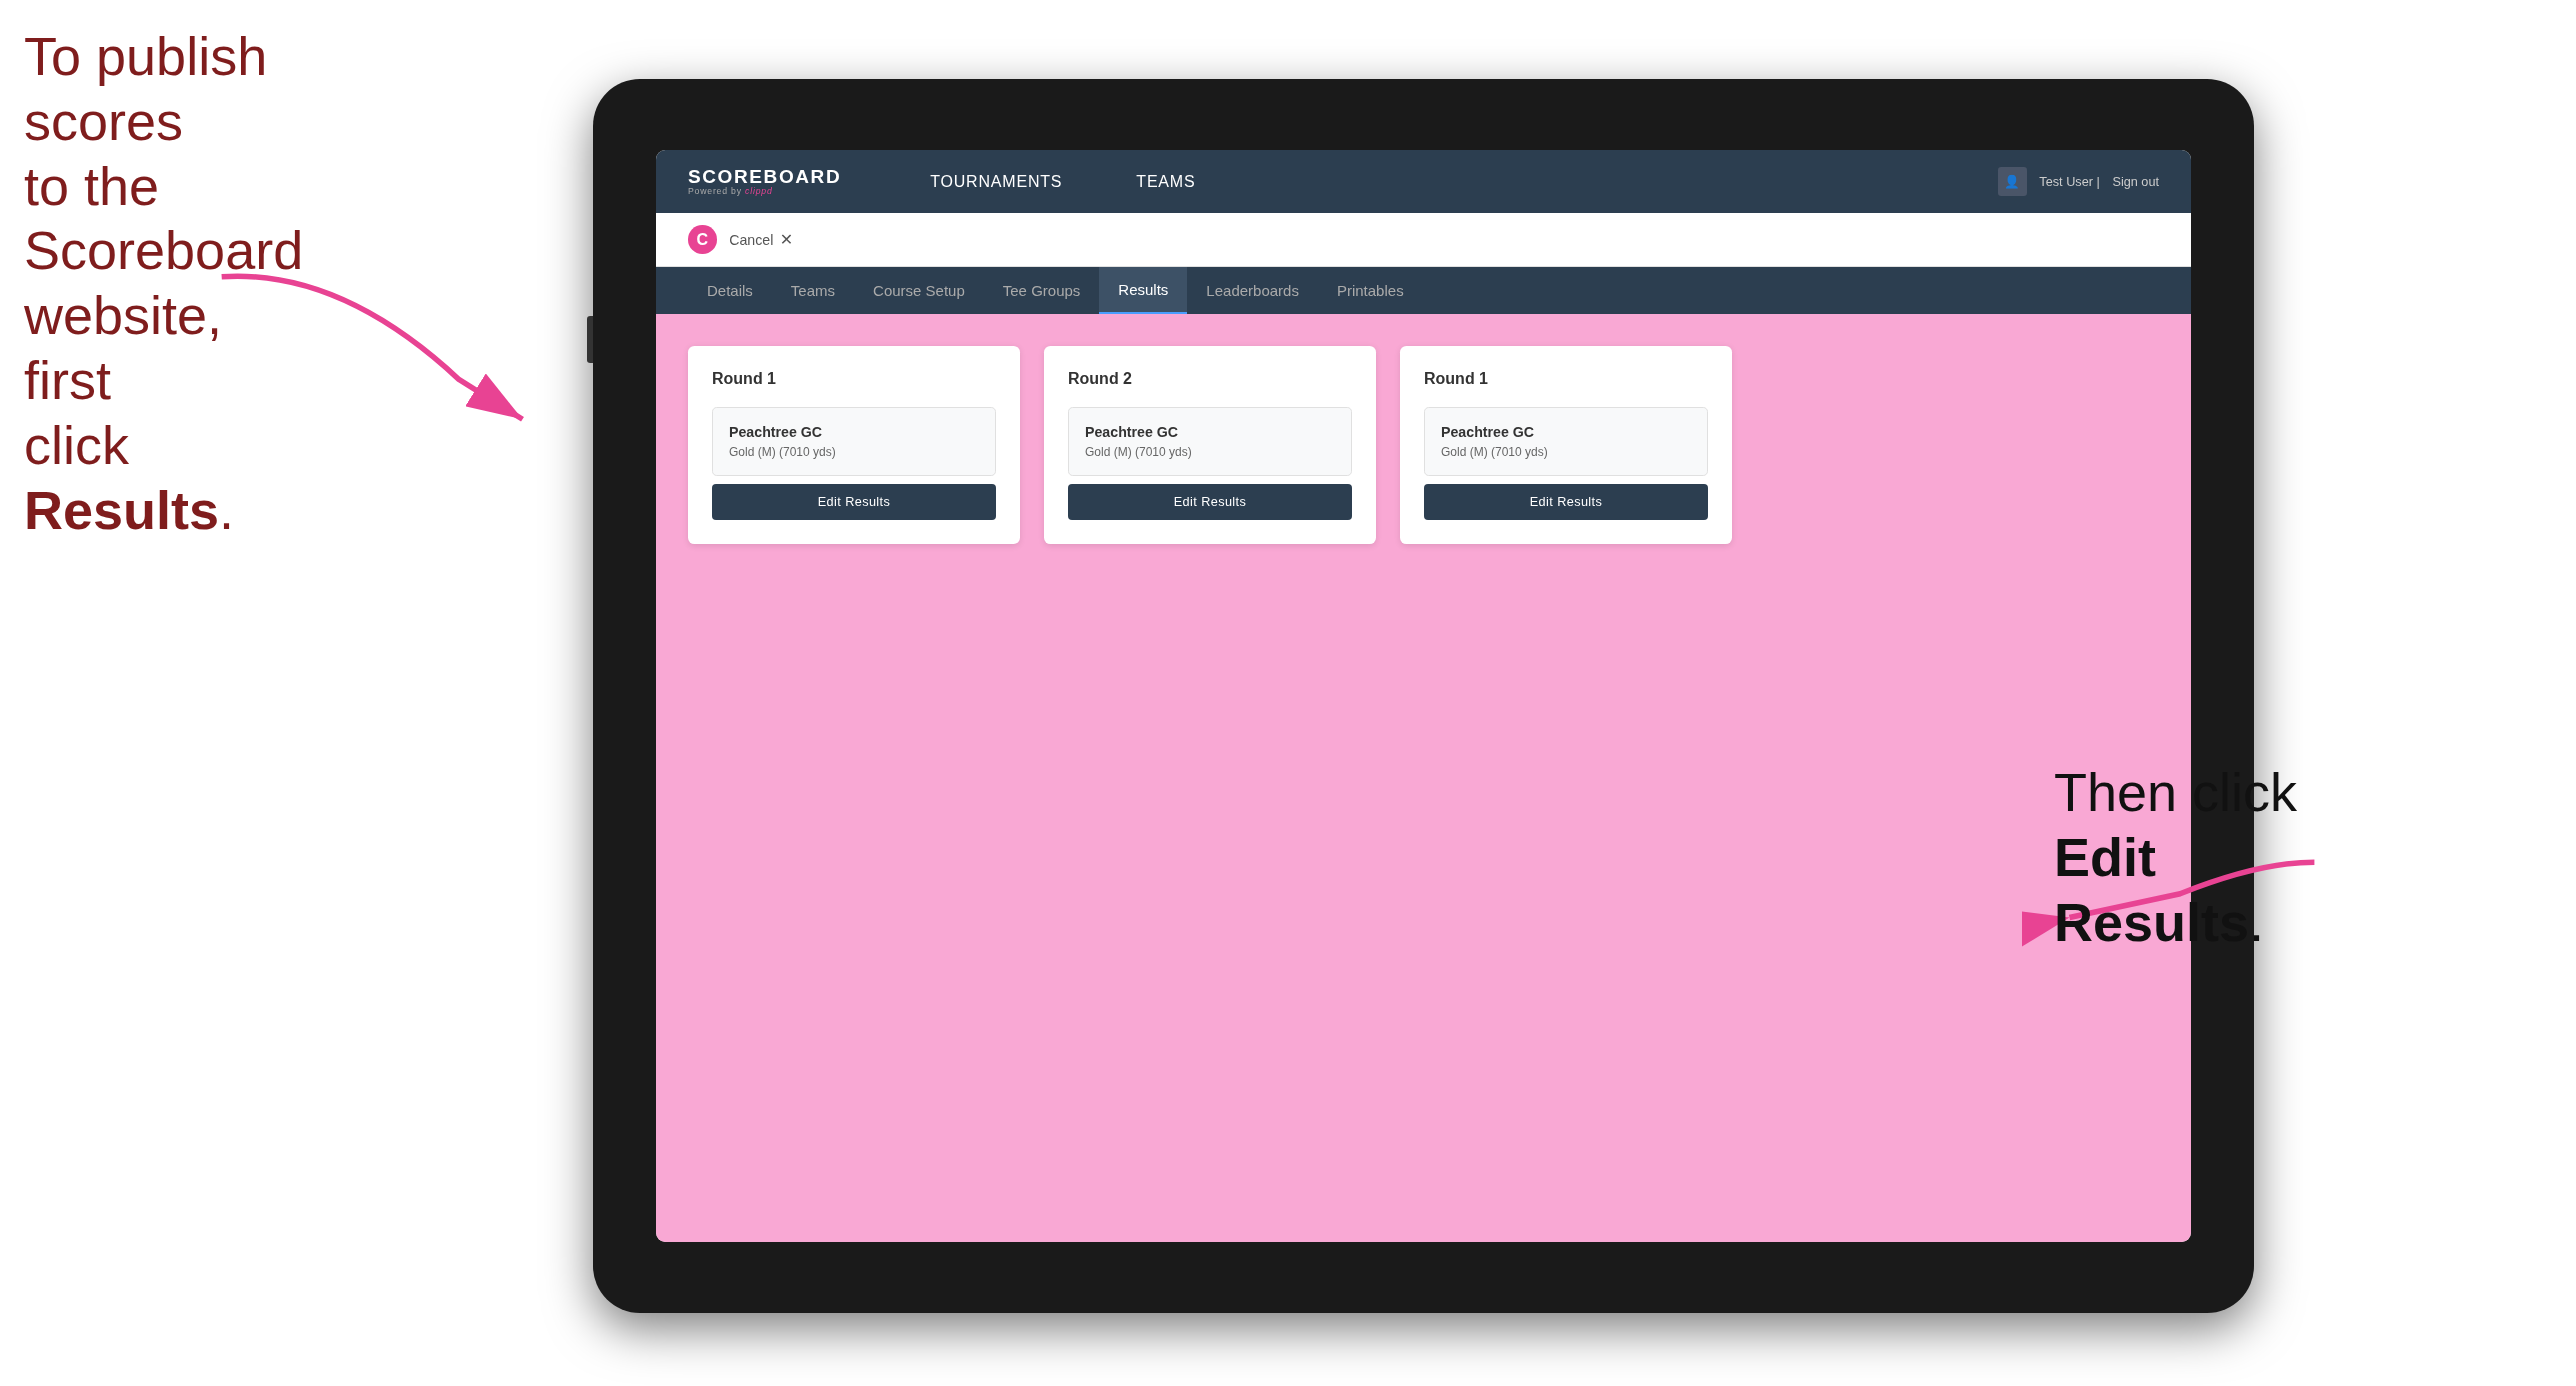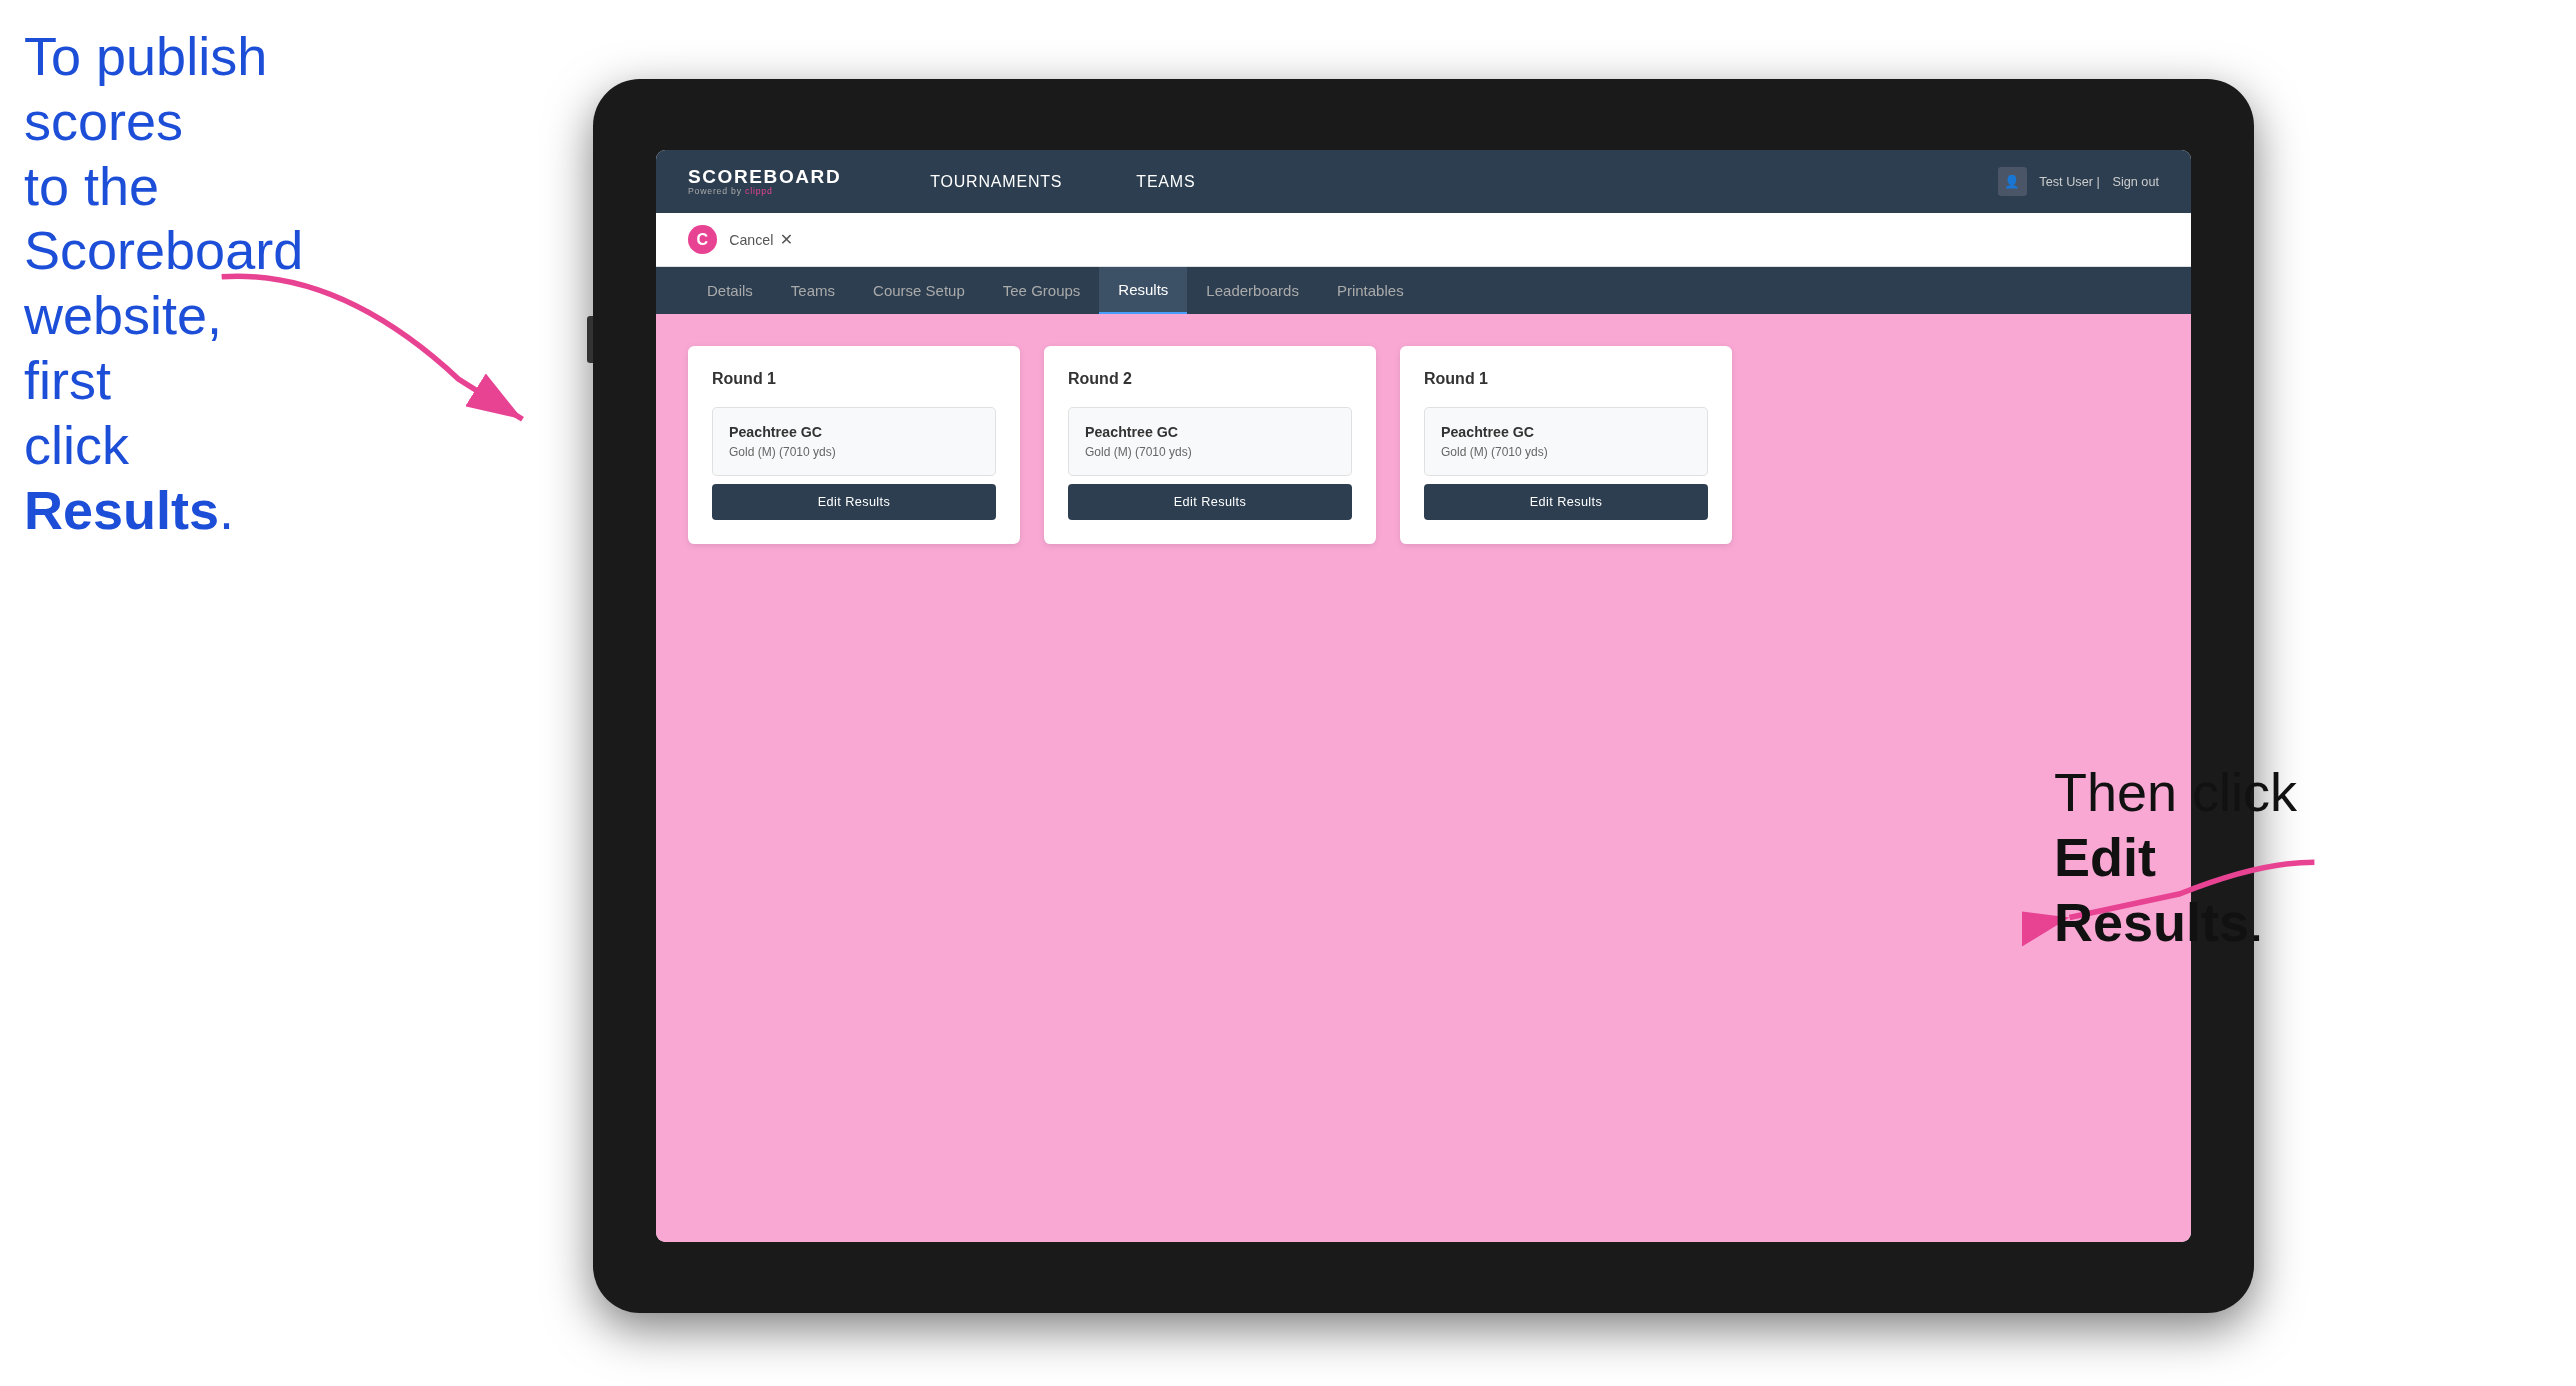--- a/index.html
+++ b/index.html
@@ -12,21 +12,21 @@
       overflow: hidden;
     }
 
     
     .instruction-text {
       position: absolute;
       top: 24px;
       left: 24px;
       font-size: 54px;
       line-height: 1.2;
-      color: #1d4ed8;
+      color: #7f1d1d;
       width: 245px;
     }
     .instruction-text strong { font-weight: 800; }
 
     
     .instruction-text-right {
       position: absolute;
       top: 760px;
       right: 269px;
       font-size: 54px;
@@ -87,20 +87,21 @@
     }
 
     .logo-powered {
       font-size: 8.7px;
       color: #aaaaaa;
       letter-spacing: 0.8px;
     }
 
     .logo-powered span {
       color: #e84393;
+      font-style: italic;
     }
 
     .nav-items {
       display: flex;
       gap: 32px;
       flex: 1;
     }
 
     .nav-item {
       font-size: 16px;

